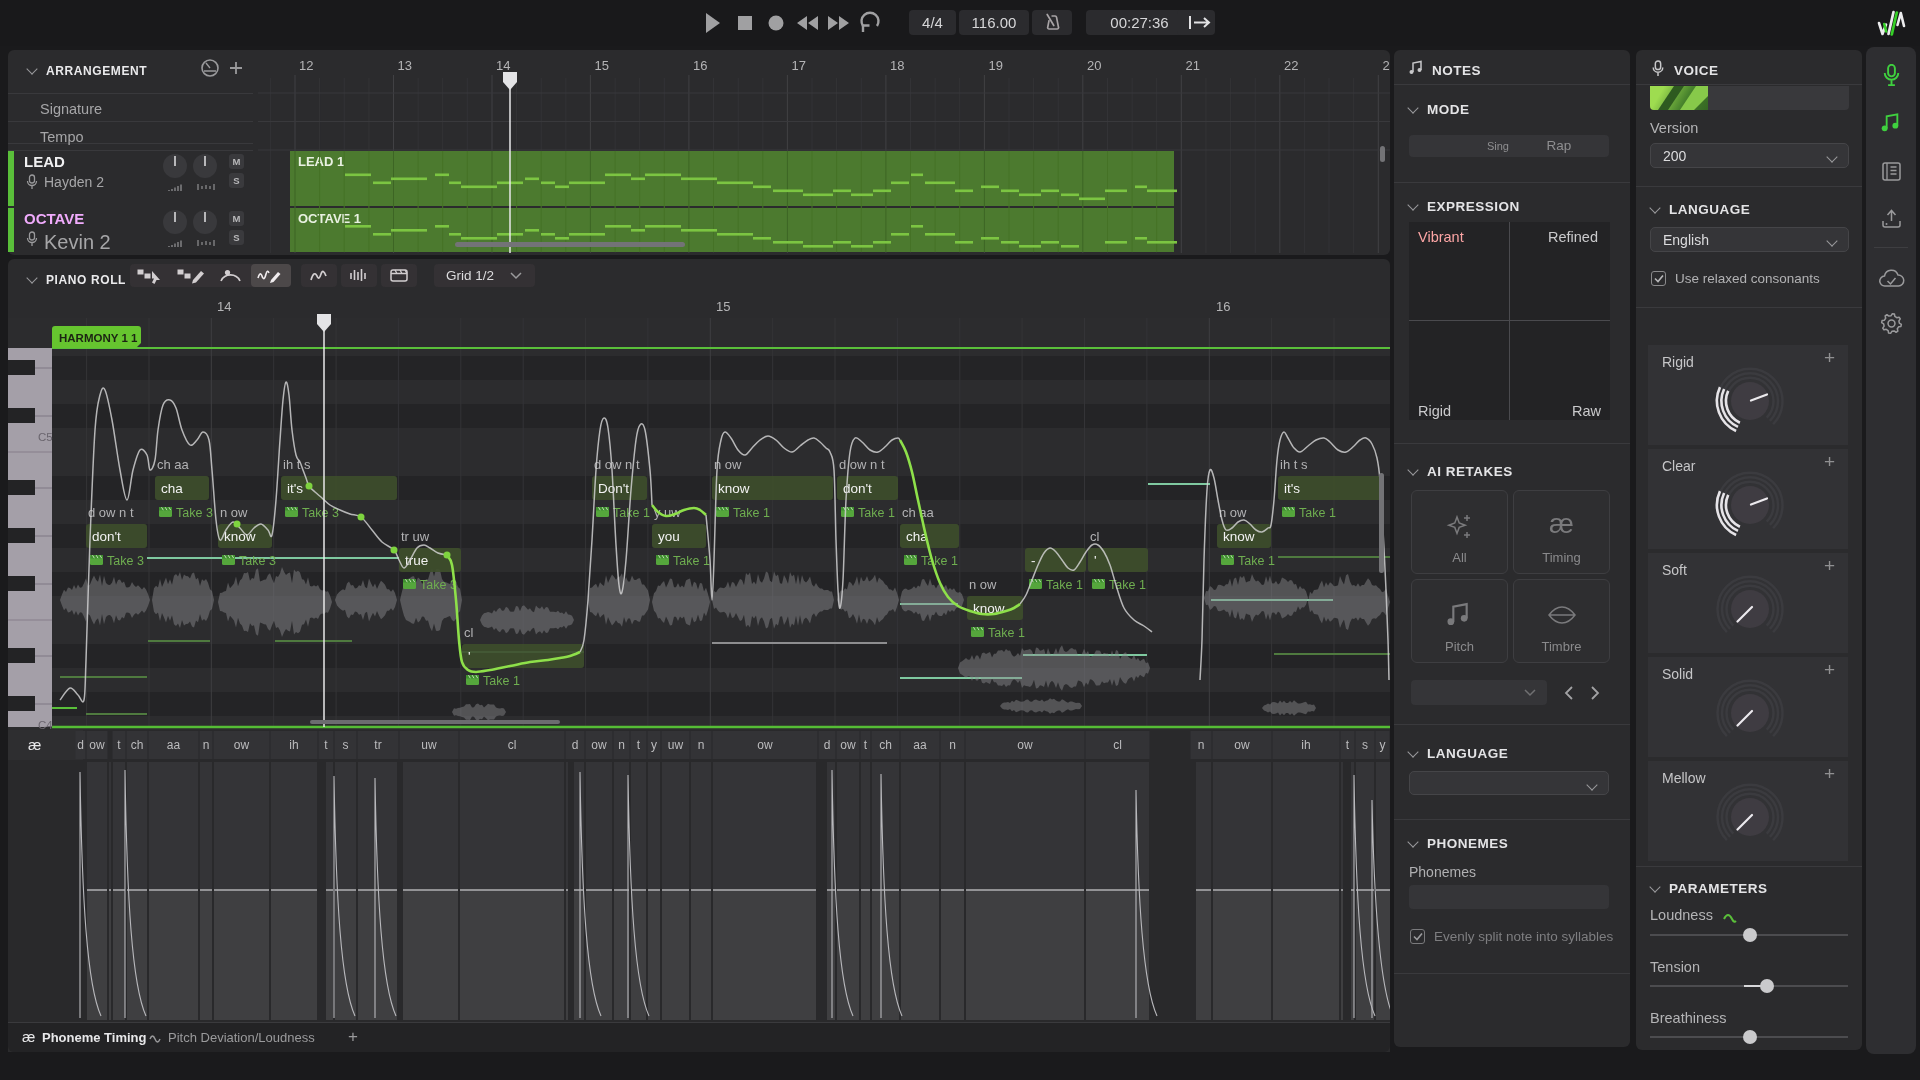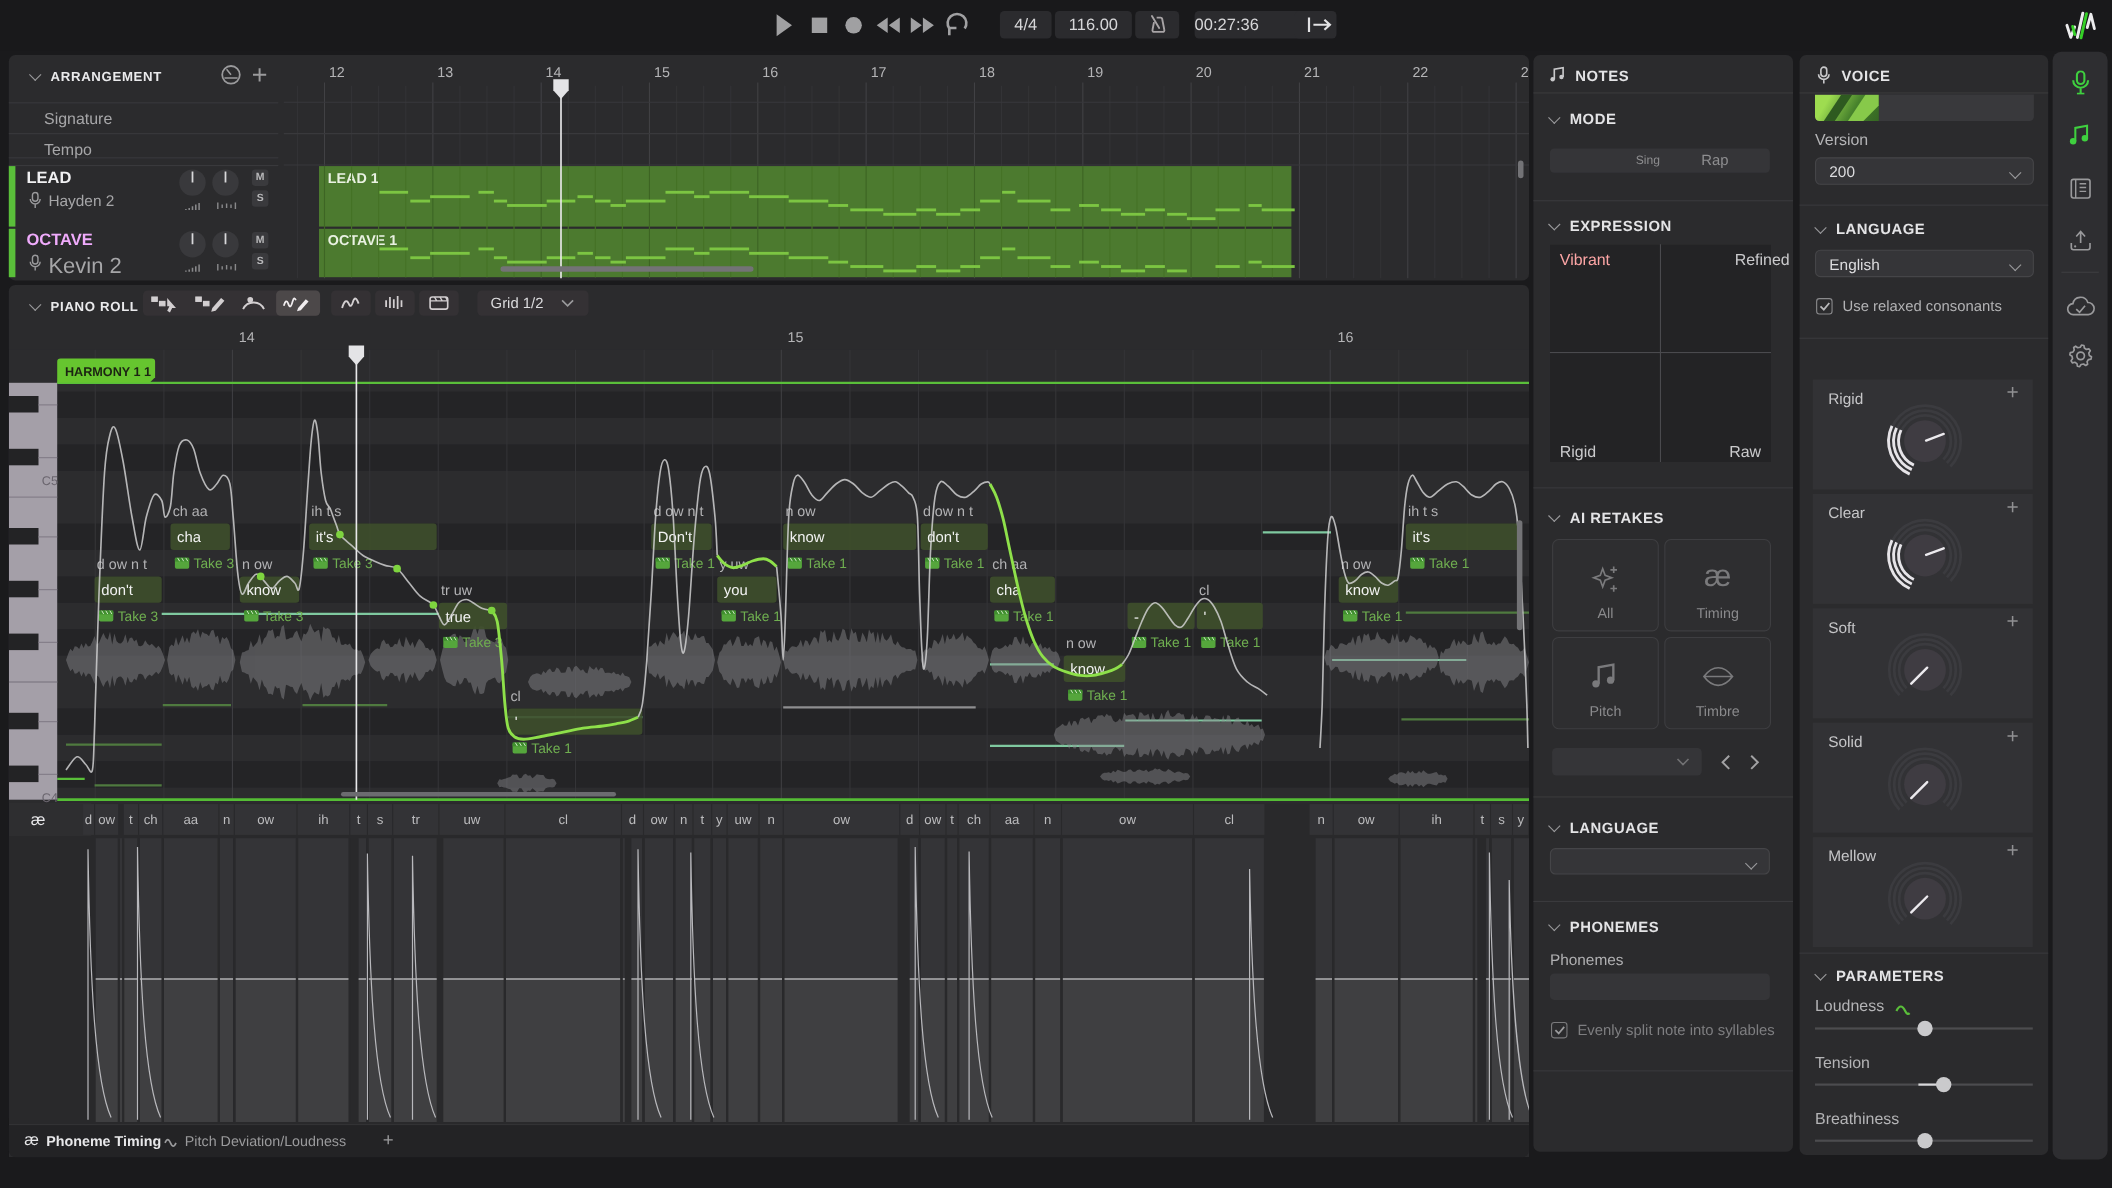--- a/index.html
+++ b/index.html
@@ -23,21 +23,21 @@
   <path d="M163,24 v-6.5 h6.5" fill="none" stroke="#a0a0a2" stroke-width="2.4"></path>
 </svg>
 <div class="abs" style="left:909px;top:10px;width:47px;height:25px;background:#2b2b2e;border-radius:4px;color:#d6d6d8;font-size:15px;text-align:center;line-height:25px;">4/4</div>
 <div class="abs" style="left:959px;top:10px;width:70px;height:25px;background:#2b2b2e;border-radius:4px;color:#d6d6d8;font-size:15px;text-align:center;line-height:25px;">116.00</div>
 <div class="abs" style="left:1032px;top:10px;width:40px;height:25px;background:#2b2b2e;border-radius:4px;">
   <svg width="40" height="25" viewBox="0 0 40 25">
       <path d="M19.5,6 h3.6 a1.4,1.4 0 0 1 1.4,1.1 l2,10.2 a1.4,1.4 0 0 1 -1.4,1.7 h-8.0 a1.4,1.4 0 0 1 -1.4,-1.7 l1.4,-7.2" fill="none" stroke="#a8a4a6" stroke-width="1.7" stroke-linejoin="round"></path>
       <path d="M15.2,4.5 L21.8,15.5" stroke="#a8a4a6" stroke-width="1.7" stroke-linecap="round"></path>
     </svg>
 </div>
-<div class="abs" style="left:1086px;top:10px;width:107px;height:25px;background:#2b2b2e;border-radius:4px;color:#d6d6d8;font-size:15px;line-height:25px;">00:27:36</div>
+<div class="abs" style="left:1086px;top:10px;width:107px;height:25px;background:#2b2b2e;border-radius:4px;color:#d6d6d8;font-size:15px;text-align:center;line-height:25px;">00:27:36</div>
 <div class="abs" style="left:1177px;top:10px;width:38px;height:25px;background:#2b2b2e;border-radius:4px;">
   <svg width="38" height="25" viewBox="0 0 38 25">
       <path d="M13,6 v13 M17,12.5 h14 M27,8 l5,4.5 l-5,4.5" stroke="#e2e2e4" stroke-width="2" fill="none"></path>
     </svg>
 </div>
 
 <svg class="abs" style="left:1876px;top:8px" width="36" height="28" viewBox="0 0 36 28">
   <path d="M3,15 L6.5,26 L10,16.5" fill="none" stroke="#ececee" stroke-width="2.6" stroke-linecap="round" stroke-linejoin="round"></path>
   <path d="M8.2,16 L10.2,23.5" fill="none" stroke="#35d027" stroke-width="2.6" stroke-linecap="round"></path>
   <path d="M12.5,26 L17.5,4" fill="none" stroke="#ececee" stroke-width="2.7" stroke-linecap="round"></path>
@@ -763,21 +763,21 @@
 <div class="abs" style="left:1409px;top:135px;width:100px;text-align:right;line-height:22px;font-size:11px;color:#8e8e90;">Sing</div>
 <div class="abs" style="left:1509px;top:135px;width:100px;text-align:center;line-height:22px;font-size:13.5px;color:#8e8e90;">Rap</div>
 <div class="divider" style="left:1394px;top:182px;width:236px;"></div>
 <div class="abs" style="left:1409px;top:197px;"><span class="chev"></span><span class="seclabel">EXPRESSION</span></div>
 <div class="abs" style="left:1409px;top:222px;width:201px;height:198px;background:#4a4a4e;"></div>
 <div class="abs" style="left:1409px;top:222px;width:100px;height:98px;background:#232325;"></div>
 <div class="abs" style="left:1510px;top:222px;width:100px;height:98px;background:#232325;"></div>
 <div class="abs" style="left:1409px;top:321px;width:100px;height:99px;background:#232325;"></div>
 <div class="abs" style="left:1510px;top:321px;width:100px;height:99px;background:#232325;"></div>
 <div class="abs" style="left:1418px;top:229px;font-size:14.5px;color:#fca5a5;">Vibrant</div>
-<div class="abs" style="left:1548px;top:229px;font-size:14.5px;color:#cacacc;margin-left:29px;">Refined</div>
+<div class="abs" style="left:1548px;top:229px;font-size:14.5px;color:#cacacc;">Refined</div>
 <div class="abs" style="left:1418px;top:403px;font-size:14.5px;color:#cacacc;">Rigid</div>
 <div class="abs" style="left:1572px;top:403px;font-size:14.5px;color:#cacacc;">Raw</div>
 <div class="divider" style="left:1394px;top:443px;width:236px;"></div>
 <div class="abs" style="left:1409px;top:462px;"><span class="chev"></span><span class="seclabel">AI RETAKES</span></div>
 <div class="abs" style="left:1411px;top:490px;width:97px;height:84px;background:#2e2e30;border:1px solid #3e3e41;border-radius:6px;"></div>
 <div class="abs" style="left:1411px;top:550px;width:97px;text-align:center;font-size:13px;color:#8a8a8c;">All</div>
 <div class="abs" style="left:1513px;top:490px;width:97px;height:84px;background:#2e2e30;border:1px solid #3e3e41;border-radius:6px;"></div>
 <div class="abs" style="left:1513px;top:550px;width:97px;text-align:center;font-size:13px;color:#8a8a8c;">Timing</div>
 <div class="abs" style="left:1411px;top:579px;width:97px;height:84px;background:#2e2e30;border:1px solid #3e3e41;border-radius:6px;"></div>
 <div class="abs" style="left:1411px;top:639px;width:97px;text-align:center;font-size:13px;color:#8a8a8c;">Pitch</div>

